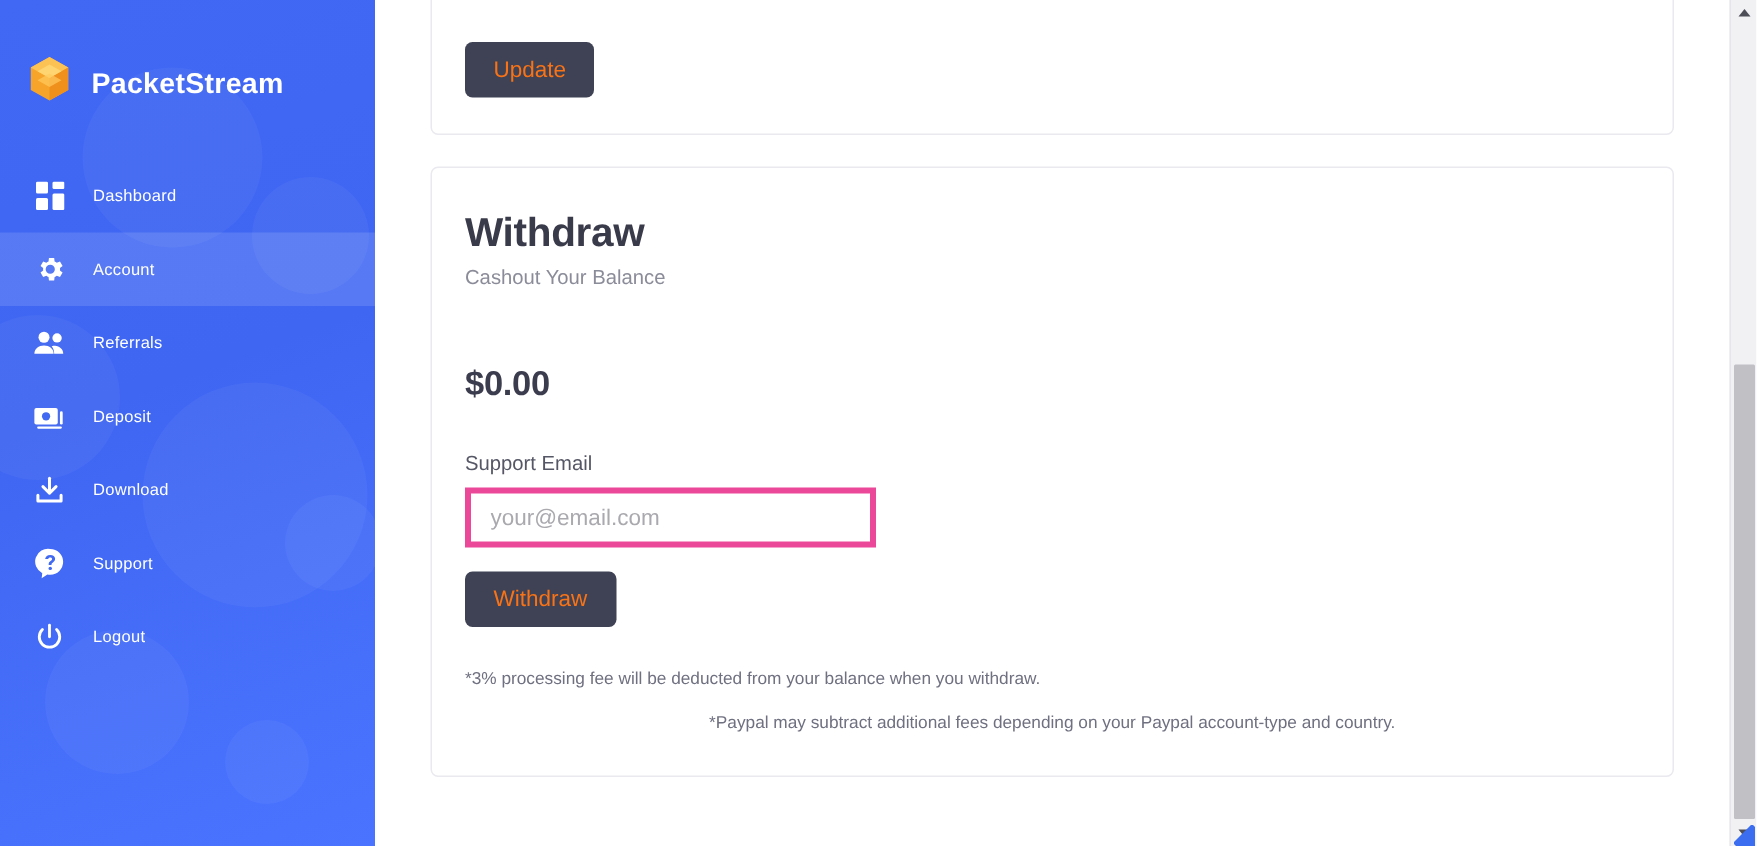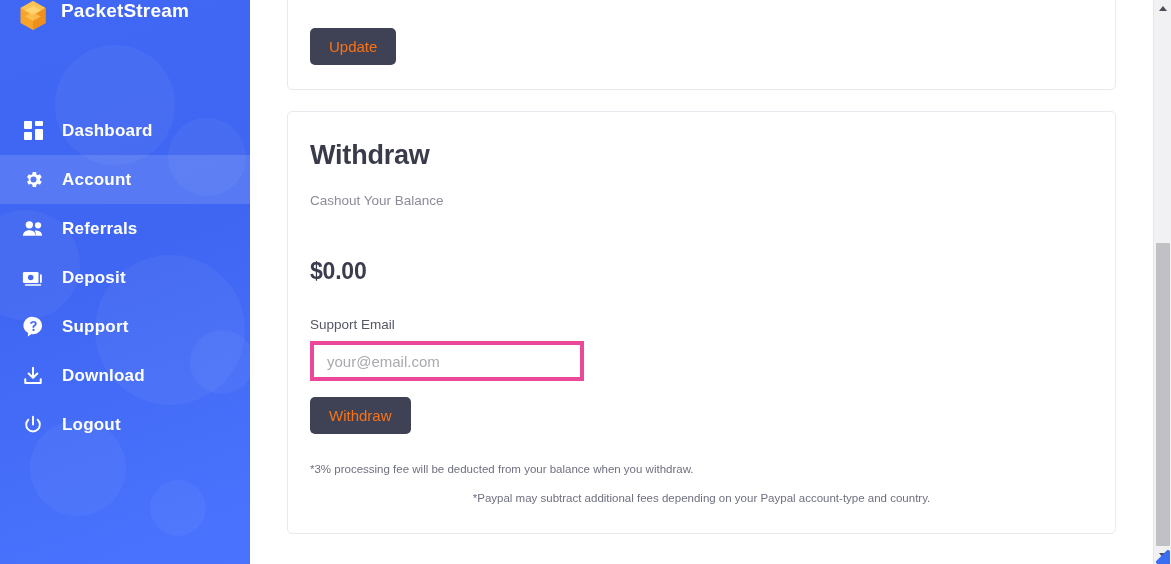--- a/index.html
+++ b/index.html
@@ -40,21 +40,21 @@
   .bubble.b2 { width: 78px;  height: 78px;  left: 168px; top: 118px; }
   .bubble.b3 { width: 150px; height: 150px; left: 95px;  top: 255px; }
   .bubble.b4 { width: 96px;  height: 96px;  left: 30px;  top: 420px; }
   .bubble.b5 { width: 64px;  height: 64px;  left: 190px; top: 330px; }
   .bubble.b6 { width: 110px; height: 110px; left: -30px; top: 210px; }
   .bubble.b7 { width: 56px;  height: 56px;  left: 150px; top: 480px; }
 
   #brand {
     position: relative;
     display: flex;
-    align-items: flex-start;
+    align-items: flex-end;
     height: 68px;
     padding-left: 19px;
     z-index: 2;
   }
   #brand .logo-box {
     width: 28px; height: 31px;
     flex: 0 0 auto;
     margin-right: 14px;
     position: relative;
   }
@@ -88,22 +88,22 @@
     height: 24px;
     flex: 0 0 auto;
     margin-right: 16px;
     display: flex;
     align-items: center;
     justify-content: center;
   }
   .nav-icon svg { display: block; }
   .nav-label {
     color: #ffffff;
-    font-size: 17px;
-    font-weight: 700;
+    font-size: 11px;
+    font-weight: 400;
     letter-spacing: 0.2px;
     white-space: nowrap;
   }
 
   
   #main {
     position: absolute;
     left: 250px; top: 0;
     width: 903px;
     height: 564px;
@@ -150,21 +150,21 @@
   .card-title {
     font-size: 27px;
     font-weight: 700;
     color: #393a4a;
     letter-spacing: -0.2px;
     line-height: 1.15;
   }
   .card-subtitle {
     font-size: 13.5px;
     color: #8b8c99;
-    margin-top: 22px;
+    margin-top: 6px;
     font-weight: 400;
   }
   .balance {
     font-size: 23px;
     font-weight: 700;
     color: #3b3c4d;
     margin-top: 50px;
     letter-spacing: -0.2px;
   }
   .field-block { margin-top: 32px; }
@@ -321,38 +321,38 @@
             <circle cx="9.5" cy="9" r="3" fill="#4169f2"></circle>
             <rect x="19.6" y="5.4" width="2" height="9.6" rx="1" fill="#ffffff"></rect>
             <rect x="3" y="16.4" width="18" height="1.6" rx="0.8" fill="#ffffff"></rect>
           </svg>
         </span>
         <span class="nav-label">Deposit</span>
       </a>
 
       <a class="nav-item" href="#">
         <span class="nav-icon">
+          <svg width="20" height="20" viewBox="0 0 22 22" fill="none" stroke="#ffffff" stroke-width="2.2" stroke-linecap="round" stroke-linejoin="round">
+            <path d="M11 2v10"></path>
+            <path d="M6.2 8.2 11 13l4.8-4.8"></path>
+            <path d="M2.5 14.5v4.2h17v-4.2"></path>
+          </svg>
+        </span>
+        <span class="nav-label">Download</span>
+      </a>
+
+      <a class="nav-item" href="#">
+        <span class="nav-icon">
           <svg width="21" height="21" viewBox="0 0 22 22">
             <path d="M11 1a9 9 0 0 1 0 18 9.6 9.6 0 0 1-2-.2L5 21.5l.4-3.6A9 9 0 0 1 11 1z" fill="#ffffff"></path>
             <path d="M11 5.2c-2 0-3.3 1.1-3.6 2.9h2.1c.2-.8.7-1.2 1.5-1.2.8 0 1.3.4 1.3 1.1 0 .6-.3.9-1.1 1.5-.9.6-1.3 1.2-1.3 2.2v.5h2v-.4c0-.6.2-.9 1-1.4 1-.7 1.5-1.4 1.5-2.5 0-1.7-1.4-2.7-3.4-2.7z" fill="#4169f2"></path>
             <circle cx="11" cy="14.6" r="1.2" fill="#4169f2"></circle>
           </svg>
         </span>
         <span class="nav-label">Support</span>
-      </a>
-
-      <a class="nav-item" href="#">
-        <span class="nav-icon">
-          <svg width="20" height="20" viewBox="0 0 22 22" fill="none" stroke="#ffffff" stroke-width="2.2" stroke-linecap="round" stroke-linejoin="round">
-            <path d="M11 2v10"></path>
-            <path d="M6.2 8.2 11 13l4.8-4.8"></path>
-            <path d="M2.5 14.5v4.2h17v-4.2"></path>
-          </svg>
-        </span>
-        <span class="nav-label">Download</span>
       </a>
 
       <a class="nav-item" href="#">
         <span class="nav-icon">
           <svg width="20" height="20" viewBox="0 0 22 22" fill="none" stroke="#ffffff" stroke-width="2.1" stroke-linecap="round">
             <path d="M11 2v8.5"></path>
             <path d="M5.8 5.2a7.5 7.5 0 1 0 10.4 0"></path>
           </svg>
         </span>
         <span class="nav-label">Logout</span>

